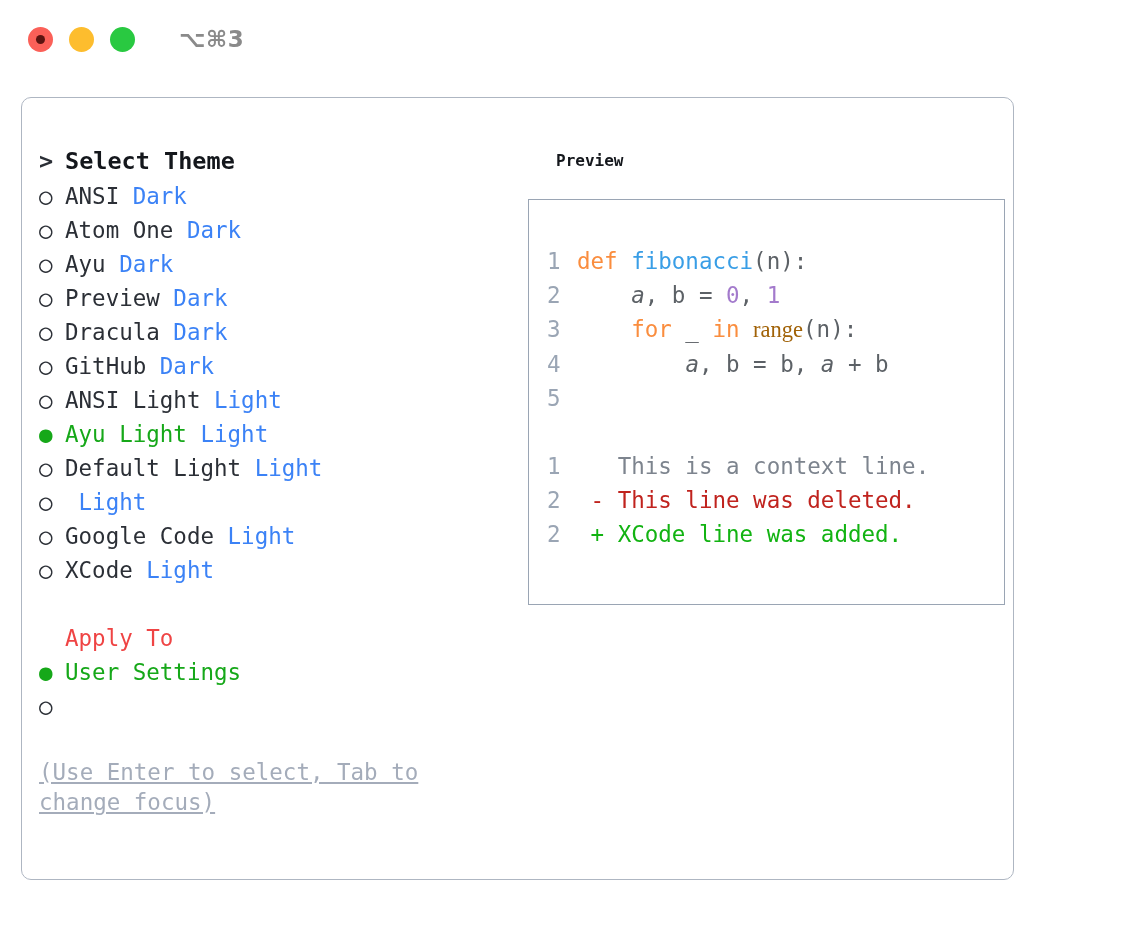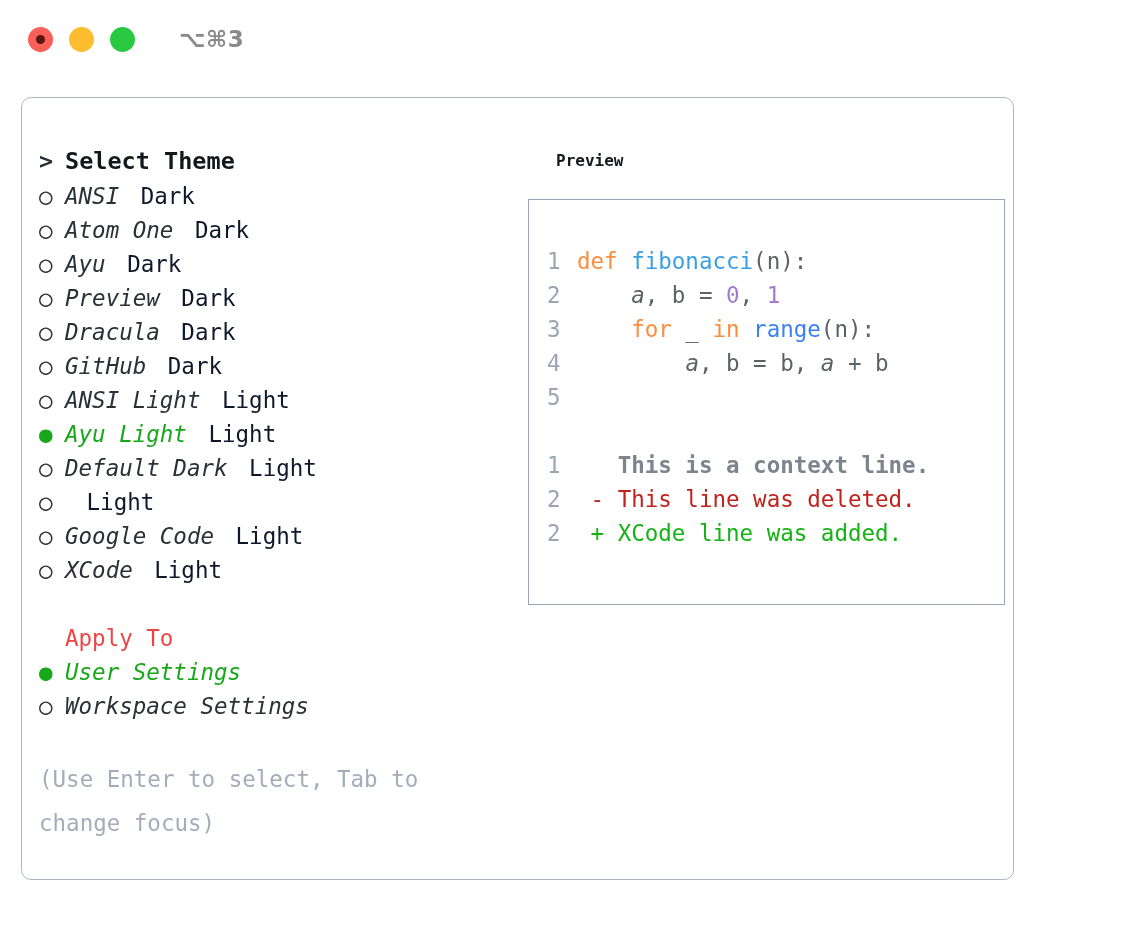--- a/index.html
+++ b/index.html
@@ -104,43 +104,44 @@
   }
 
   .hdr {
     font-weight: 700;
     color: #14171C;
     font-size: 23.5px;
     line-height: 36px;
   }
   .hdr .marker { font-weight: 700; }
 
-  .label-main  { color: #2B2F36; font-style: italic; }
-  .label-kind  { color: #0f172a; margin-left: 8px; }
+  .label-main  { color: #2B2F36; }
+  .label-kind  { color: #3b82f6; }
 
   .row-selected .marker,
   .row-selected .label-main { color: #16A819; }
 
   .section-gap { height: 34px; }
 
   #apply-hdr {
     font-size: 22.5px;
     line-height: 34px;
     color: #ef4444;
     padding-left: 26px;
     white-space: pre;
   }
 
   #hint {
     margin-top: 34px;
     font-size: 22.5px;
-    line-height: 44px;
+    line-height: 30px;
     color: #A4ACBA;
     width: 420px;
     white-space: normal;
+    text-decoration: underline;
   }
 
   
   #right-col {
     flex: 1 1 auto;
     padding-left: 24px;
   }
 
   #preview-title {
     font-size: 16px;
@@ -171,27 +172,27 @@
     flex: 0 0 auto;
     color: #9AA5B4;
     text-align: left;
   }
 
   .code-body { white-space: pre; }
 
   .tok-kw   { color: #FA8D3E; }
   .tok-fn   { color: #399EE6; }
   .tok-num  { color: #A37ACC; }
-  .tok-call { color: #3b82f6; }
+  .tok-call { color: #a16207; font-family: Liberation Serif, serif; }
   .tok-var  { color: #5C6166; font-style: italic; }
   .tok-plain{ color: #5C6166; }
 
   .code-gap { height: 34px; }
 
-  .diff-ctx { color: #7D848E; font-weight: bold; }
+  .diff-ctx { color: #7D848E; }
   .diff-del { color: #C0231E; }
   .diff-add { color: #12B312; }
 </style>
 </head>
 <body>
 
 <div id="window">
 
   <div id="titlebar">
     <div class="dot red"></div>
@@ -211,33 +212,33 @@
 
         <div id="theme-list">
             <div class="list-line"><span class="marker">○</span><span class="label-main">ANSI</span><span class="label-kind"> Dark</span></div>
             <div class="list-line"><span class="marker">○</span><span class="label-main">Atom One</span><span class="label-kind"> Dark</span></div>
             <div class="list-line"><span class="marker">○</span><span class="label-main">Ayu</span><span class="label-kind"> Dark</span></div>
             <div class="list-line"><span class="marker">○</span><span class="label-main">Preview</span><span class="label-kind"> Dark</span></div>
             <div class="list-line"><span class="marker">○</span><span class="label-main">Dracula</span><span class="label-kind"> Dark</span></div>
             <div class="list-line"><span class="marker">○</span><span class="label-main">GitHub</span><span class="label-kind"> Dark</span></div>
             <div class="list-line"><span class="marker">○</span><span class="label-main">ANSI Light</span><span class="label-kind"> Light</span></div>
             <div class="list-line row-selected"><span class="marker">●</span><span class="label-main">Ayu Light</span><span class="label-kind"> Light</span></div>
-            <div class="list-line"><span class="marker">○</span><span class="label-main">Default Dark</span><span class="label-kind"> Light</span></div>
+            <div class="list-line"><span class="marker">○</span><span class="label-main">Default Light</span><span class="label-kind"> Light</span></div>
             <div class="list-line"><span class="marker">○</span><span class="label-kind"> Light</span></div>
             <div class="list-line"><span class="marker">○</span><span class="label-main">Google Code</span><span class="label-kind"> Light</span></div>
             <div class="list-line"><span class="marker">○</span><span class="label-main">XCode</span><span class="label-kind"> Light</span></div>
           </div>
 
         <div class="section-gap"></div>
 
         <div id="apply-hdr">Apply To</div>
 
         <div id="apply-list">
             <div class="list-line row-selected"><span class="marker">●</span><span class="label-main">User Settings</span></div>
-            <div class="list-line"><span class="marker">○</span><span class="label-main">Workspace Settings</span></div>
+            <div class="list-line"><span class="marker">○</span></div>
           </div>
 
         <div id="hint">(Use Enter to select, Tab to change focus)</div>
       </div>
 
       <div id="right-col">
         <div id="preview-title">Preview</div>
 
         <div id="code-box">
           <div id="code-lines">

